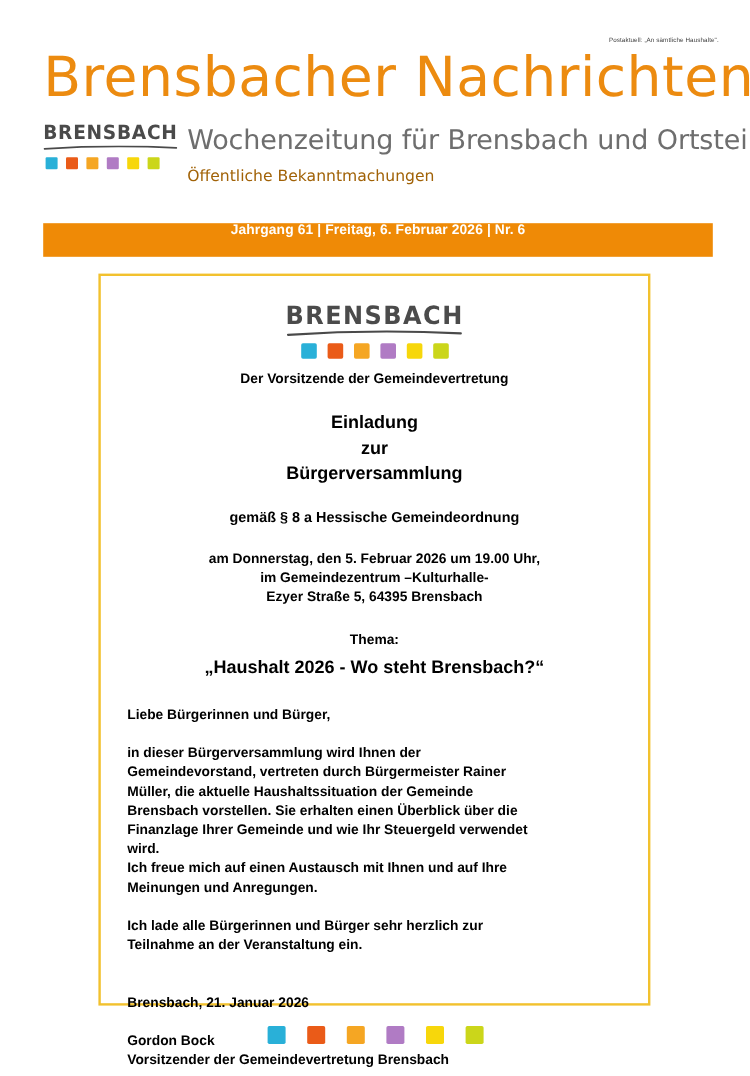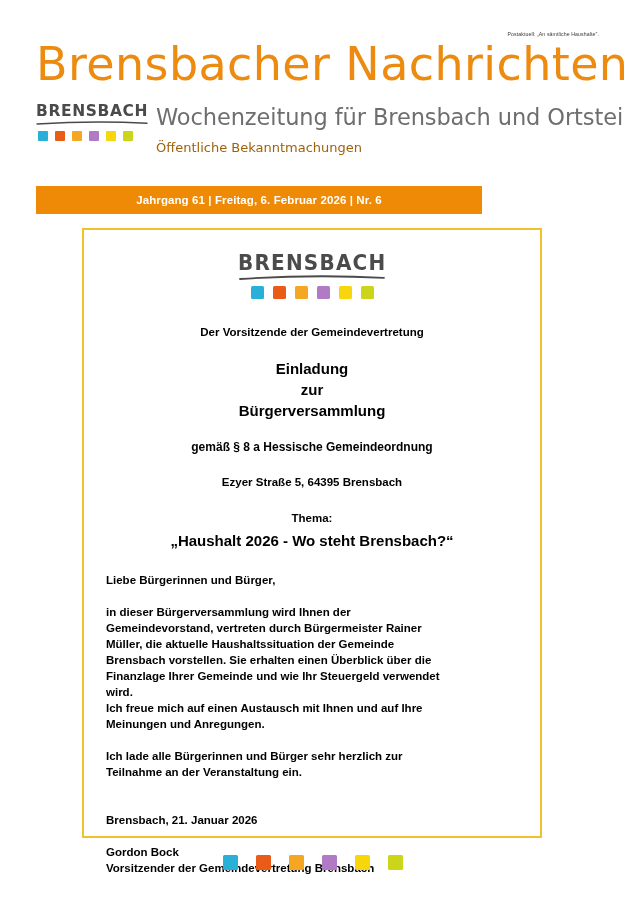--- a/index.html
+++ b/index.html
@@ -105,25 +105,25 @@
     color: #a16207;
     font-family: "DejaVu Sans", sans-serif;
     white-space: nowrap;
   }
 
   
   .issue-bar {
     position: absolute;
     left: 36px;
     top: 186px;
-    width: 446px;
+    width: 558px;
     height: 28px;
     background: #ef8a06;
     display: flex;
-    align-items: center;
+    align-items: flex-start;
     justify-content: center;
   }
   .issue-bar-text {
     color: #ffffff;
     font-size: 11.5px;
     font-weight: 700;
     letter-spacing: 0.1px;
     font-family: "Liberation Sans", sans-serif;
     white-space: nowrap;
   }
@@ -164,21 +164,21 @@
   }
 
   .notice-content {
     padding: 0 22px;
     font-family: "Liberation Sans", sans-serif;
   }
 
   .ctr { text-align: center; }
 
   .line-vorsitzender {
-    margin-top: 26px;
+    margin-top: 10px;
     font-size: 11.5px;
     font-weight: 700;
     line-height: 15px;
   }
 
   .headline-block {
     margin-top: 18px;
     font-size: 15px;
     font-weight: 700;
     line-height: 21px;
@@ -297,20 +297,22 @@
 
       <div class="headline-block ctr">
         <div>Einladung</div>
         <div>zur</div>
         <div>Bürgerversammlung</div>
       </div>
 
       <div class="line-gemaess ctr">gemäß § 8 a Hessische Gemeindeordnung</div>
 
       <div class="datetime-block ctr">
+        <div>am Donnerstag, den 5. Februar 2026 um 19.00 Uhr,</div>
+        <div>im Gemeindezentrum –Kulturhalle-</div>
         <div>Ezyer Straße 5, 64395 Brensbach</div>
       </div>
 
       <div class="thema-label ctr">Thema:</div>
       <div class="thema-title ctr">„Haushalt 2026 - Wo steht Brensbach?“</div>
 
       <div class="body-block">
         <p>Liebe Bürgerinnen und Bürger,</p>
         <div class="body-gap"></div>
         <p>in dieser Bürgerversammlung wird Ihnen der</p>

